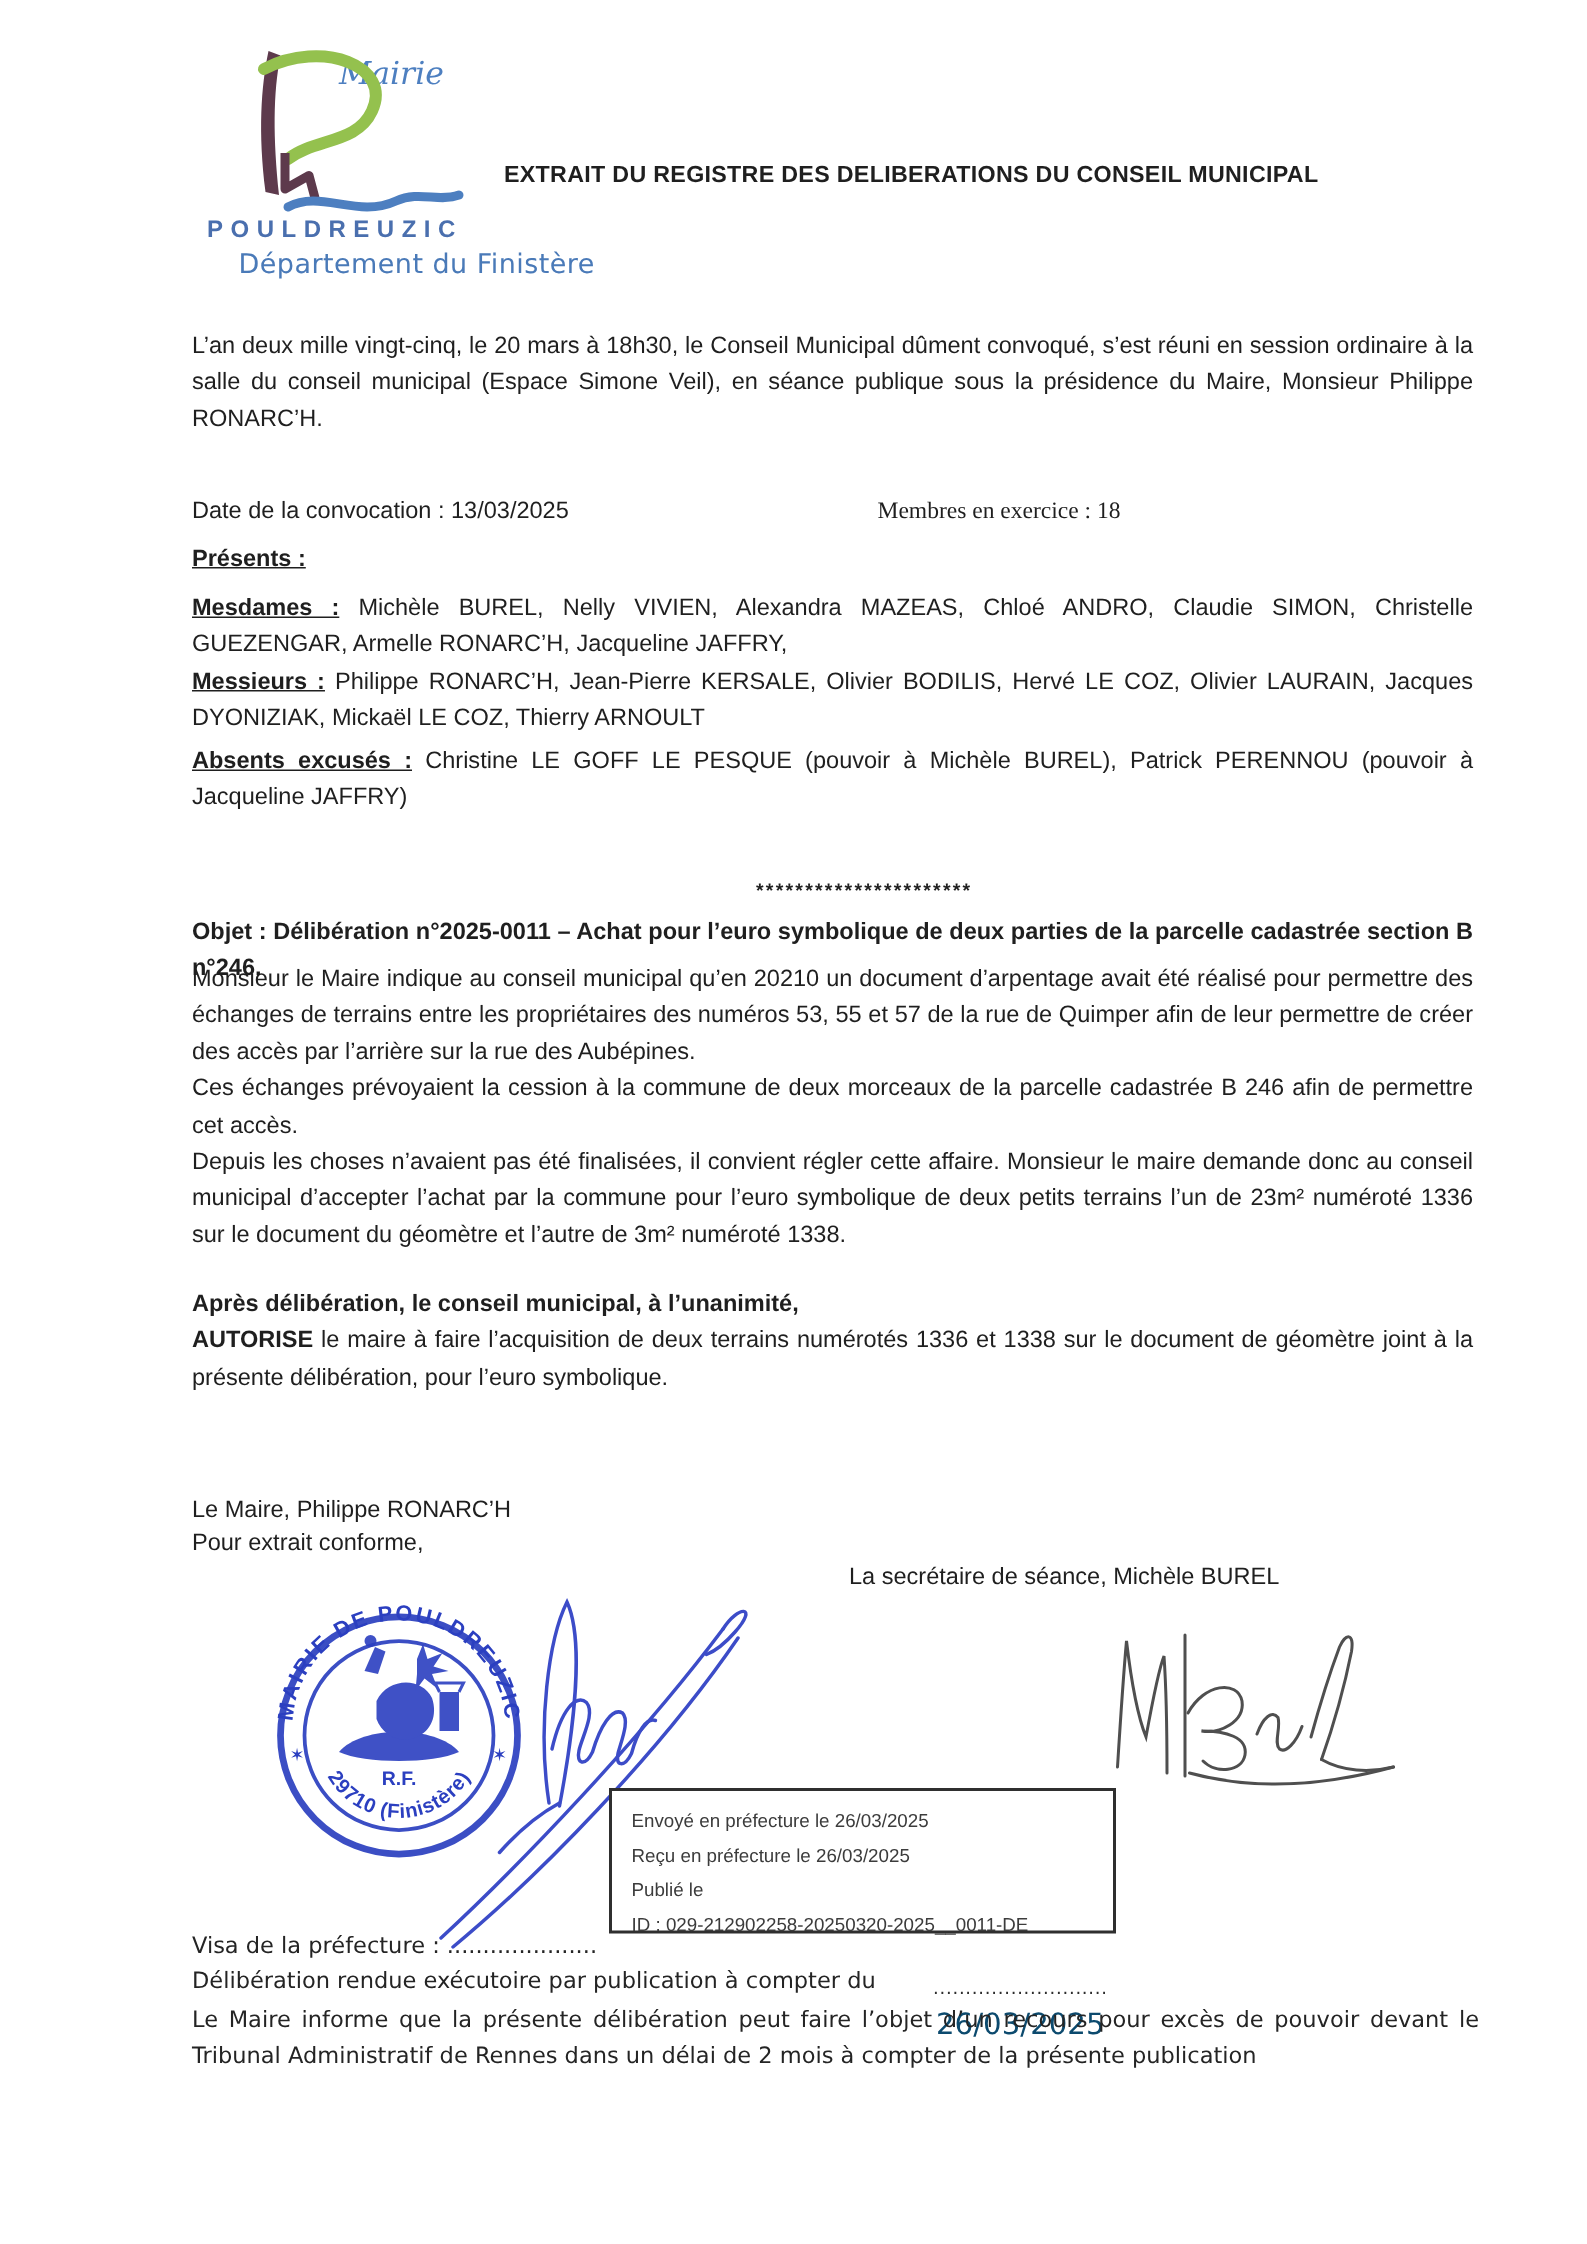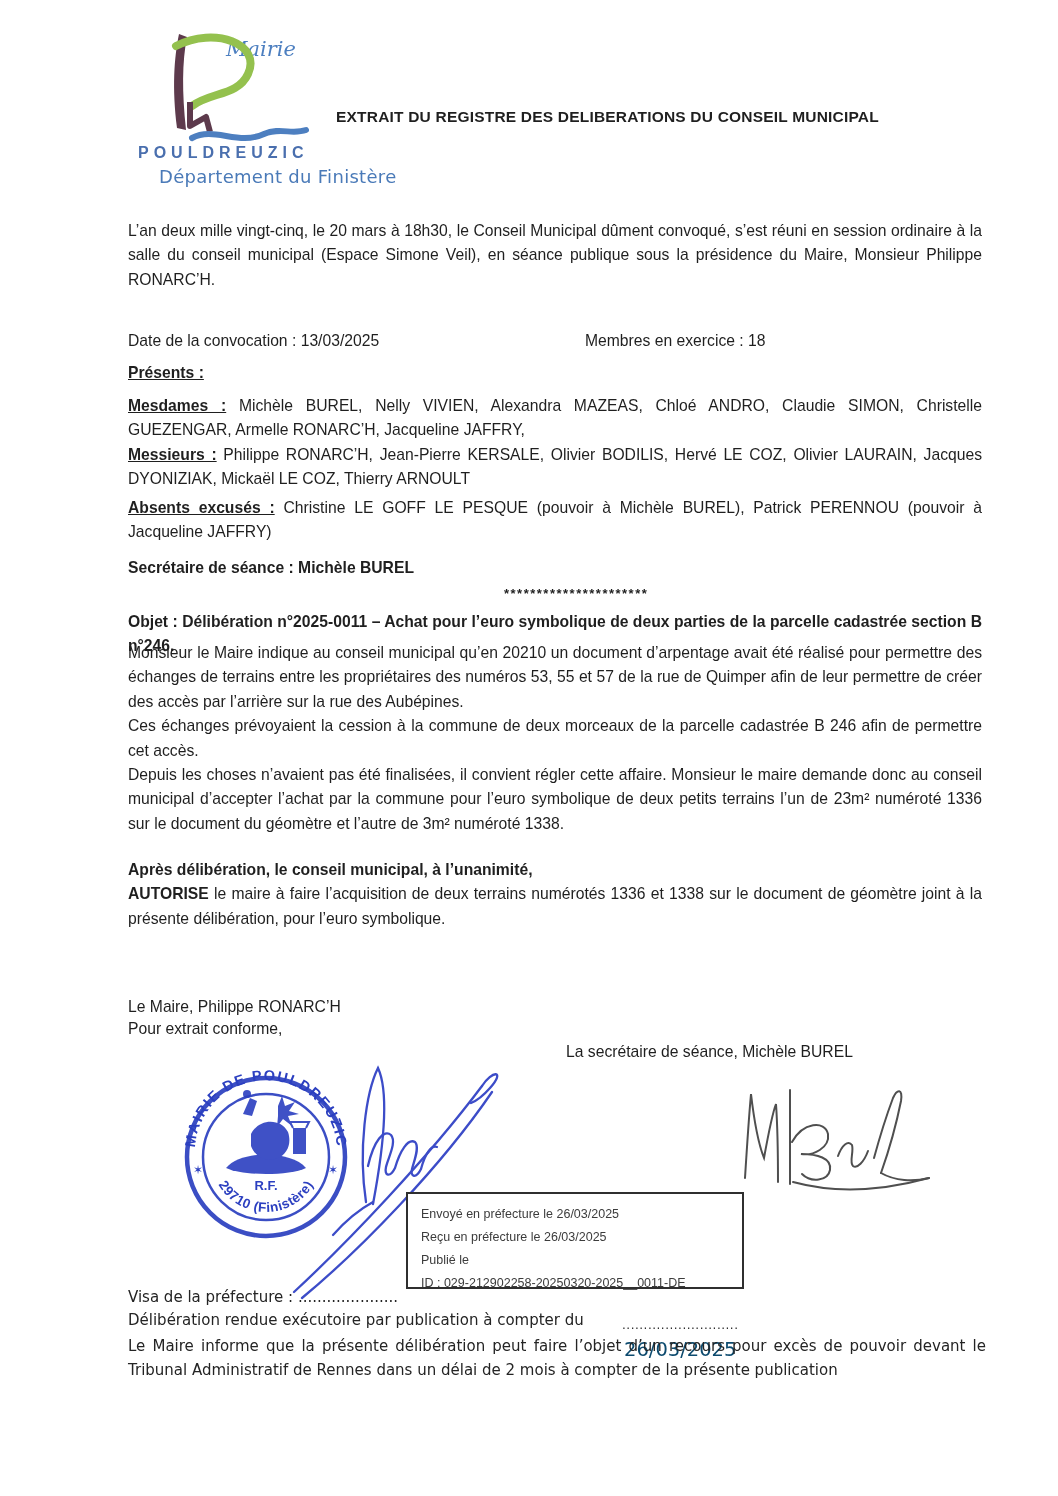--- a/index.html
+++ b/index.html
@@ -45,36 +45,33 @@
     <text x="8" y="132" font-size="16" font-weight="bold" letter-spacing="5" fill="#4a6fae">POULDREUZIC</text>
   </svg>
 
   <div class="abs dept" style="left:127px;top:166px;">Département du Finistère</div>
 
   <div class="abs title" style="left:336px;top:108px;">EXTRAIT DU REGISTRE DES DELIBERATIONS DU CONSEIL MUNICIPAL</div>
 
   <div class="abs body-text" style="left:128px;top:219px;width:854px;">L’an deux mille vingt-cinq, le 20 mars à 18h30, le Conseil Municipal dûment convoqué, s’est réuni en session ordinaire à la salle du conseil municipal (Espace Simone Veil), en séance publique sous la présidence du Maire, Monsieur Philippe RONARC’H.</div>
 
   <div class="abs body-text nowrap" style="left:128px;top:329px;">Date de la convocation : 13/03/2025</div>
-  <div class="abs body-text nowrap" style="left:585px;top:329px;">Membres en exercice : 18</div>
+  <div class="abs body-text nowrap" style="left:585px;top:329px;font-family:Liberation Serif, serif;">Membres en exercice : 18</div>
 
   <div class="abs body-text lbl-u nowrap" style="left:128px;top:361px;">Présents :</div>
 
   <div class="abs body-text" style="left:128px;top:394px;width:854px;">
     <div><span class="lbl-u">Mesdames :</span><span> Michèle BUREL, Nelly VIVIEN, Alexandra MAZEAS, Chloé ANDRO, Claudie SIMON, Christelle GUEZENGAR, Armelle RONARC’H, Jacqueline JAFFRY,</span></div>
     <div><span class="lbl-u">Messieurs :</span><span> Philippe RONARC’H, Jean-Pierre KERSALE, Olivier BODILIS, Hervé LE COZ, Olivier LAURAIN, Jacques DYONIZIAK, Mickaël LE COZ, Thierry ARNOULT</span></div>
   </div>
 
   <div class="abs body-text" style="left:128px;top:496px;width:854px;">
     <span class="lbl-u">Absents excusés :</span><span> Christine LE GOFF LE PESQUE (pouvoir à Michèle BUREL), Patrick PERENNOU (pouvoir à Jacqueline JAFFRY)</span>
   </div>
 
-  <div class="abs body-text bold nowrap" style="left:128px;top:556px;">
-    <span>Secrétaire de séance :</span><span> Michèle BUREL</span>
-  </div>
 
   <div class="abs sep nowrap" style="left:504px;top:586px;">**********************</div>
 
   <div class="abs body-text bold" style="left:128px;top:610px;width:854px;">Objet : Délibération n°2025-0011 – Achat pour l’euro symbolique de deux parties de la parcelle cadastrée section B n°246.</div>
 
   <div class="abs body-text" style="left:128px;top:641px;width:854px;">
     <div>Monsieur le Maire indique au conseil municipal qu’en 20210 un document d’arpentage avait été réalisé pour permettre des échanges de terrains entre les propriétaires des numéros 53, 55 et 57 de la rue de Quimper afin de leur permettre de créer des accès par l’arrière sur la rue des Aubépines.</div>
     <div>Ces échanges prévoyaient la cession à la commune de deux morceaux de la parcelle cadastrée B 246 afin de permettre cet accès.</div>
     <div>Depuis les choses n’avaient pas été finalisées, il convient régler cette affaire. Monsieur le maire demande donc au conseil municipal d’accepter l’achat par la commune pour l’euro symbolique de deux petits terrains l’un de 23m² numéroté 1336 sur le document du géomètre et l’autre de 3m² numéroté 1338.</div>
   </div>

